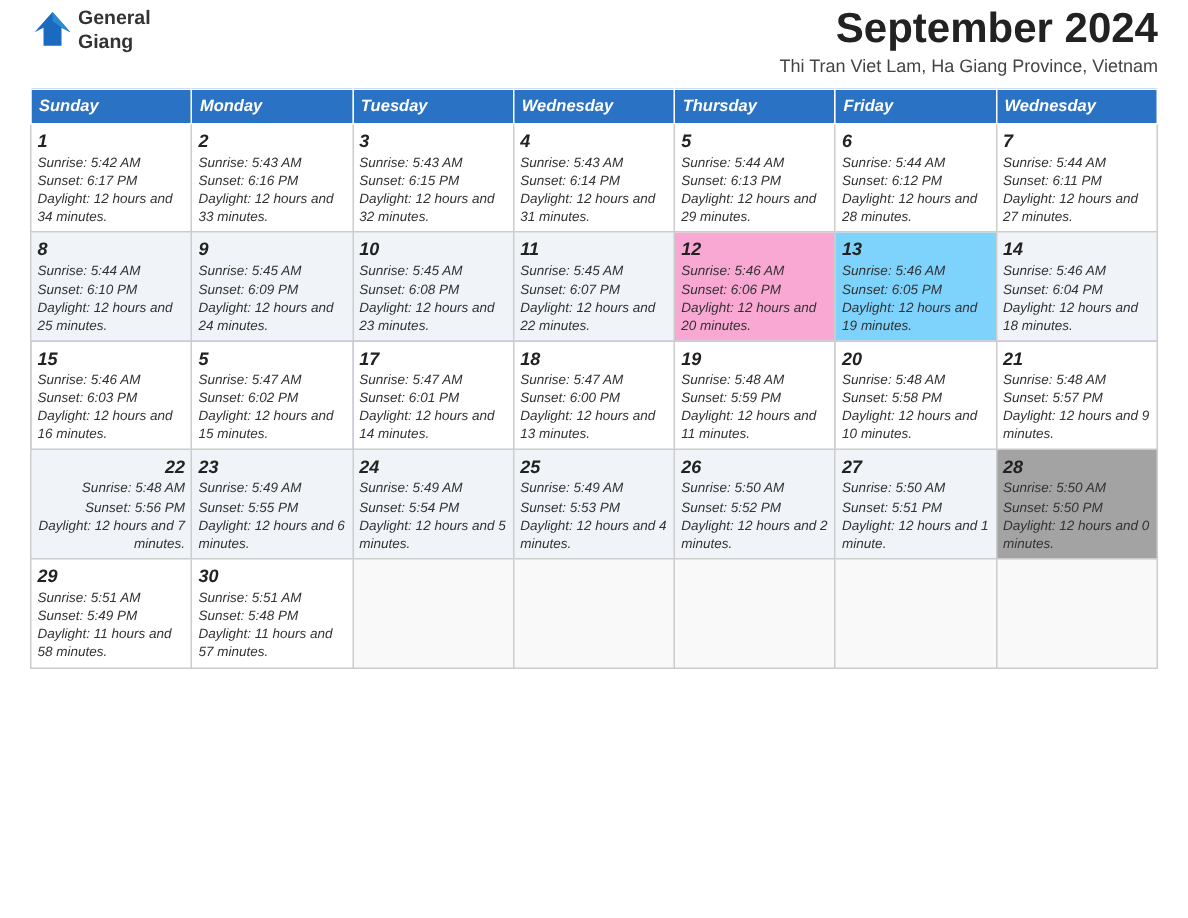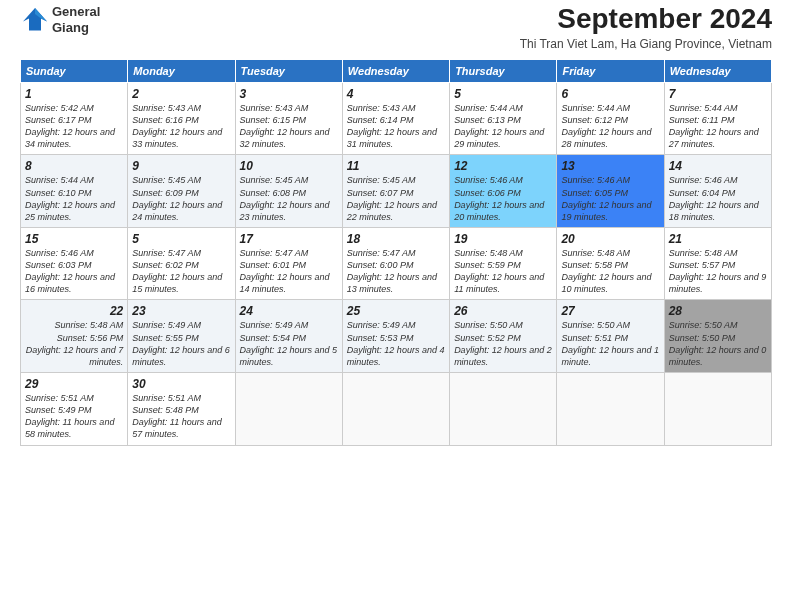--- a/index.html
+++ b/index.html
@@ -201,27 +201,27 @@
         <div class="day-info">
           Sunrise: 5:45 AM<br>Sunset: 6:08 PM<br>Daylight: 12 hours and 23 minutes.
         </div>
       </td>
           <td style="background: rgb(240, 244, 248);">
         <span class="day-num">11</span>
         <div class="day-info">
           Sunrise: 5:45 AM<br>Sunset: 6:07 PM<br>Daylight: 12 hours and 22 minutes.
         </div>
       </td>
+          <td style="background: #f9a8d4;">
+        <span class="day-num">12</span>
+        <div class="day-info">
+          Sunrise: 5:46 AM<br>Sunset: 6:06 PM<br>Daylight: 12 hours and 20 minutes.
+        </div>
+      </td>
           <td style="background: #7dd3fc;">
-        <span class="day-num">12</span>
-        <div class="day-info">
-          Sunrise: 5:46 AM<br>Sunset: 6:06 PM<br>Daylight: 12 hours and 20 minutes.
-        </div>
-      </td>
-          <td style="background: #3b82f6;">
         <span class="day-num">13</span>
         <div class="day-info">
           Sunrise: 5:46 AM<br>Sunset: 6:05 PM<br>Daylight: 12 hours and 19 minutes.
         </div>
       </td>
           <td style="background: rgb(240, 244, 248);">
         <span class="day-num">14</span>
         <div class="day-info">
           Sunrise: 5:46 AM<br>Sunset: 6:04 PM<br>Daylight: 12 hours and 18 minutes.
         </div>

